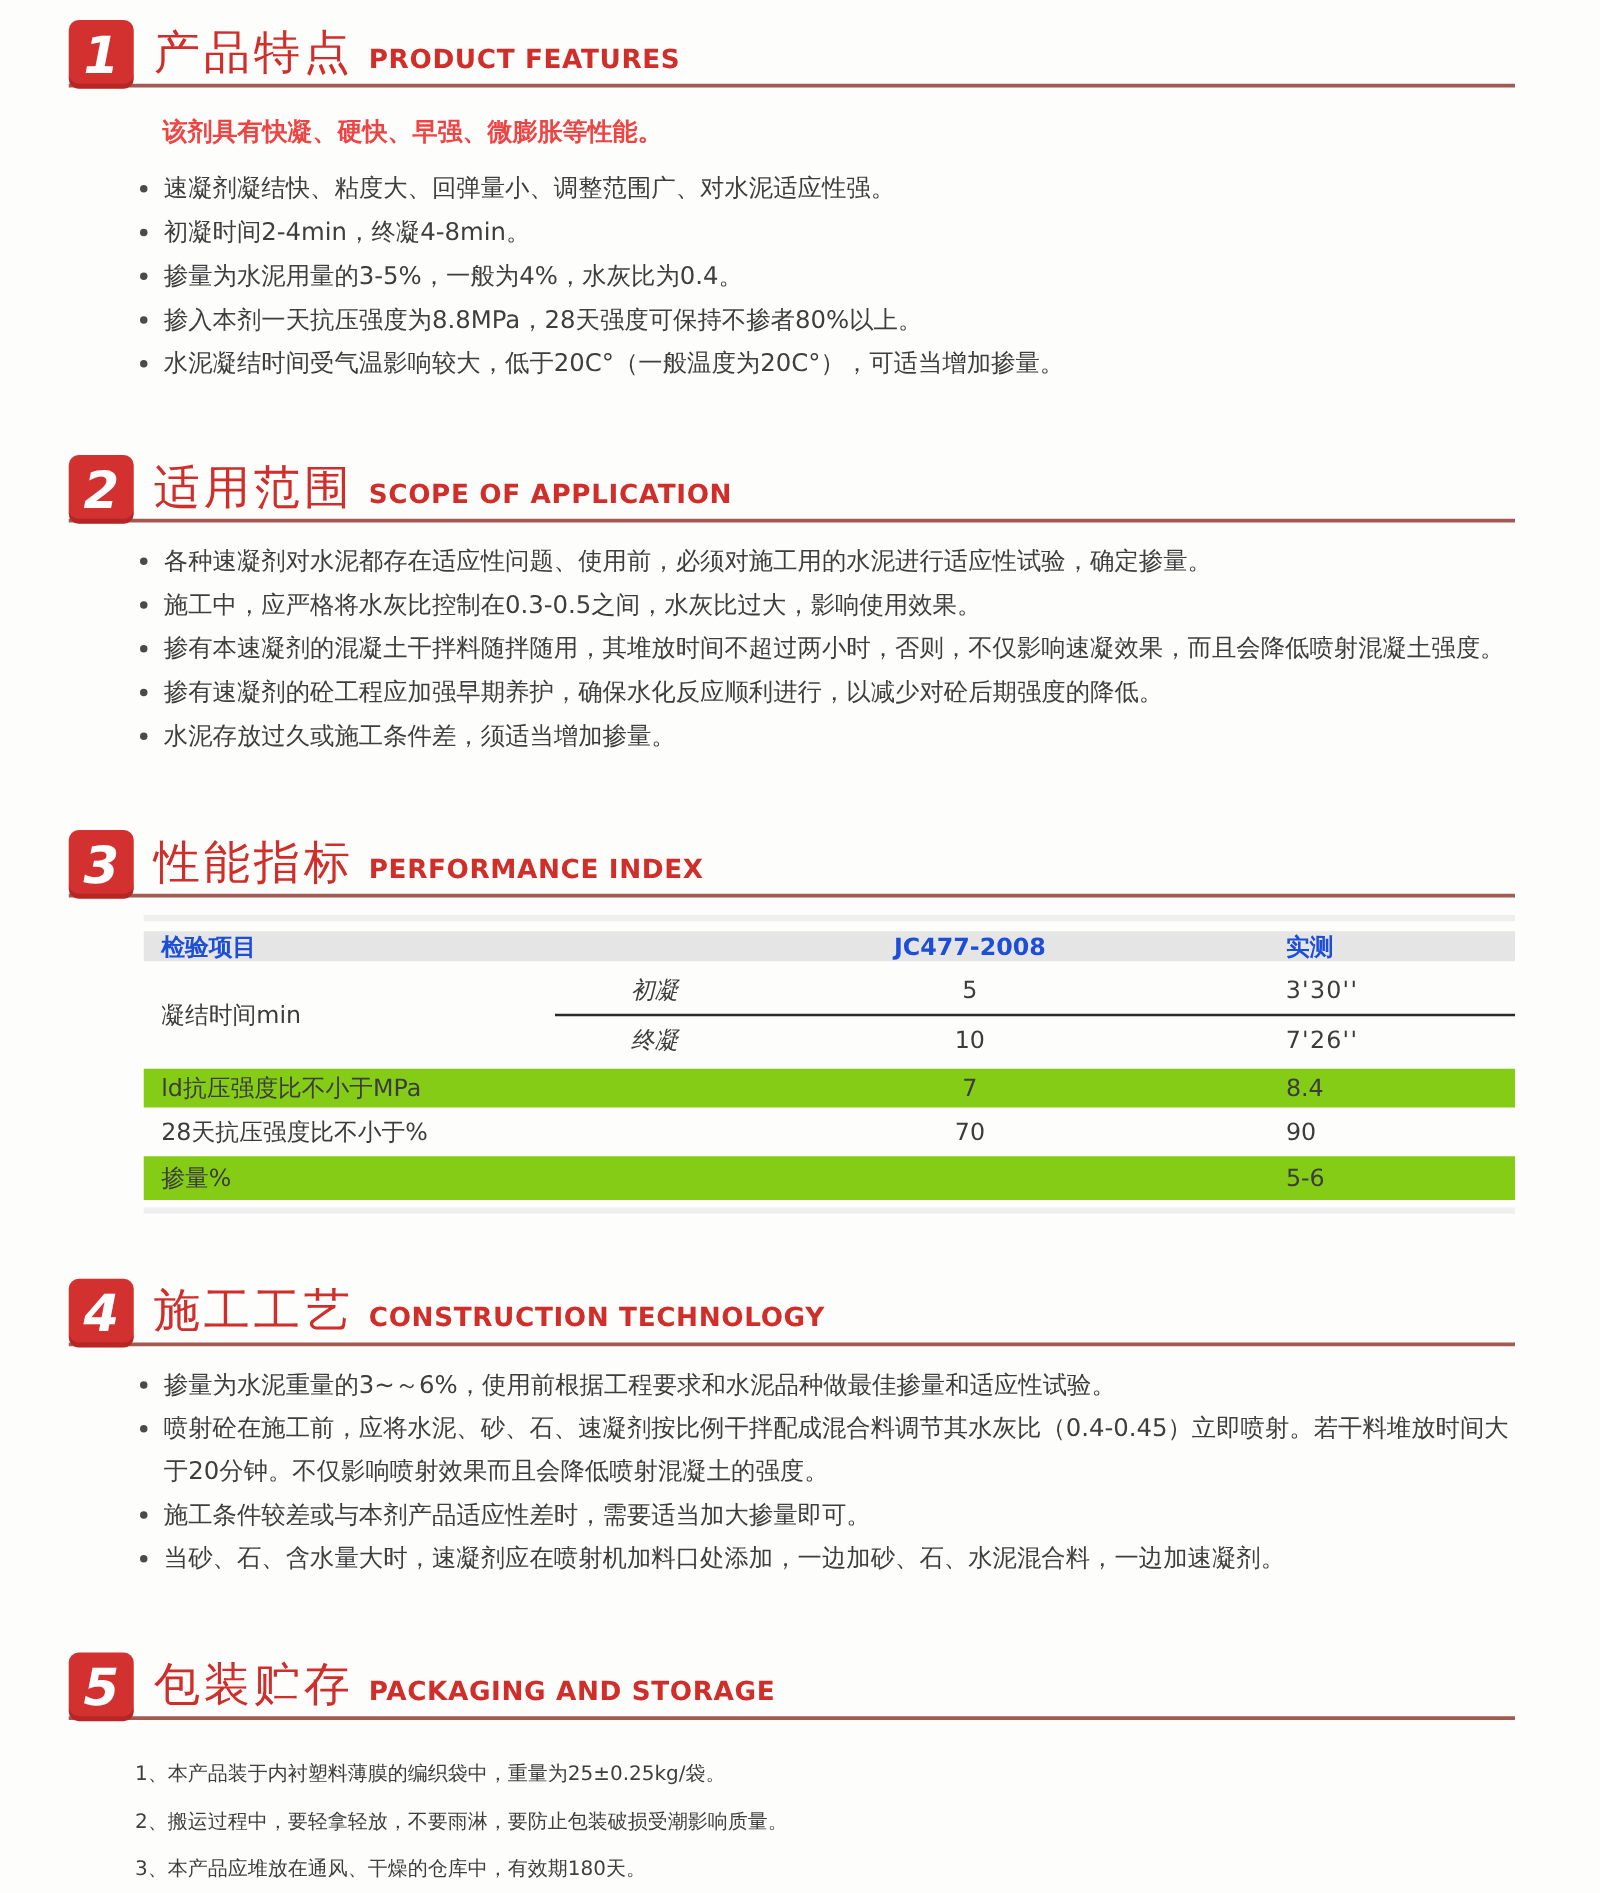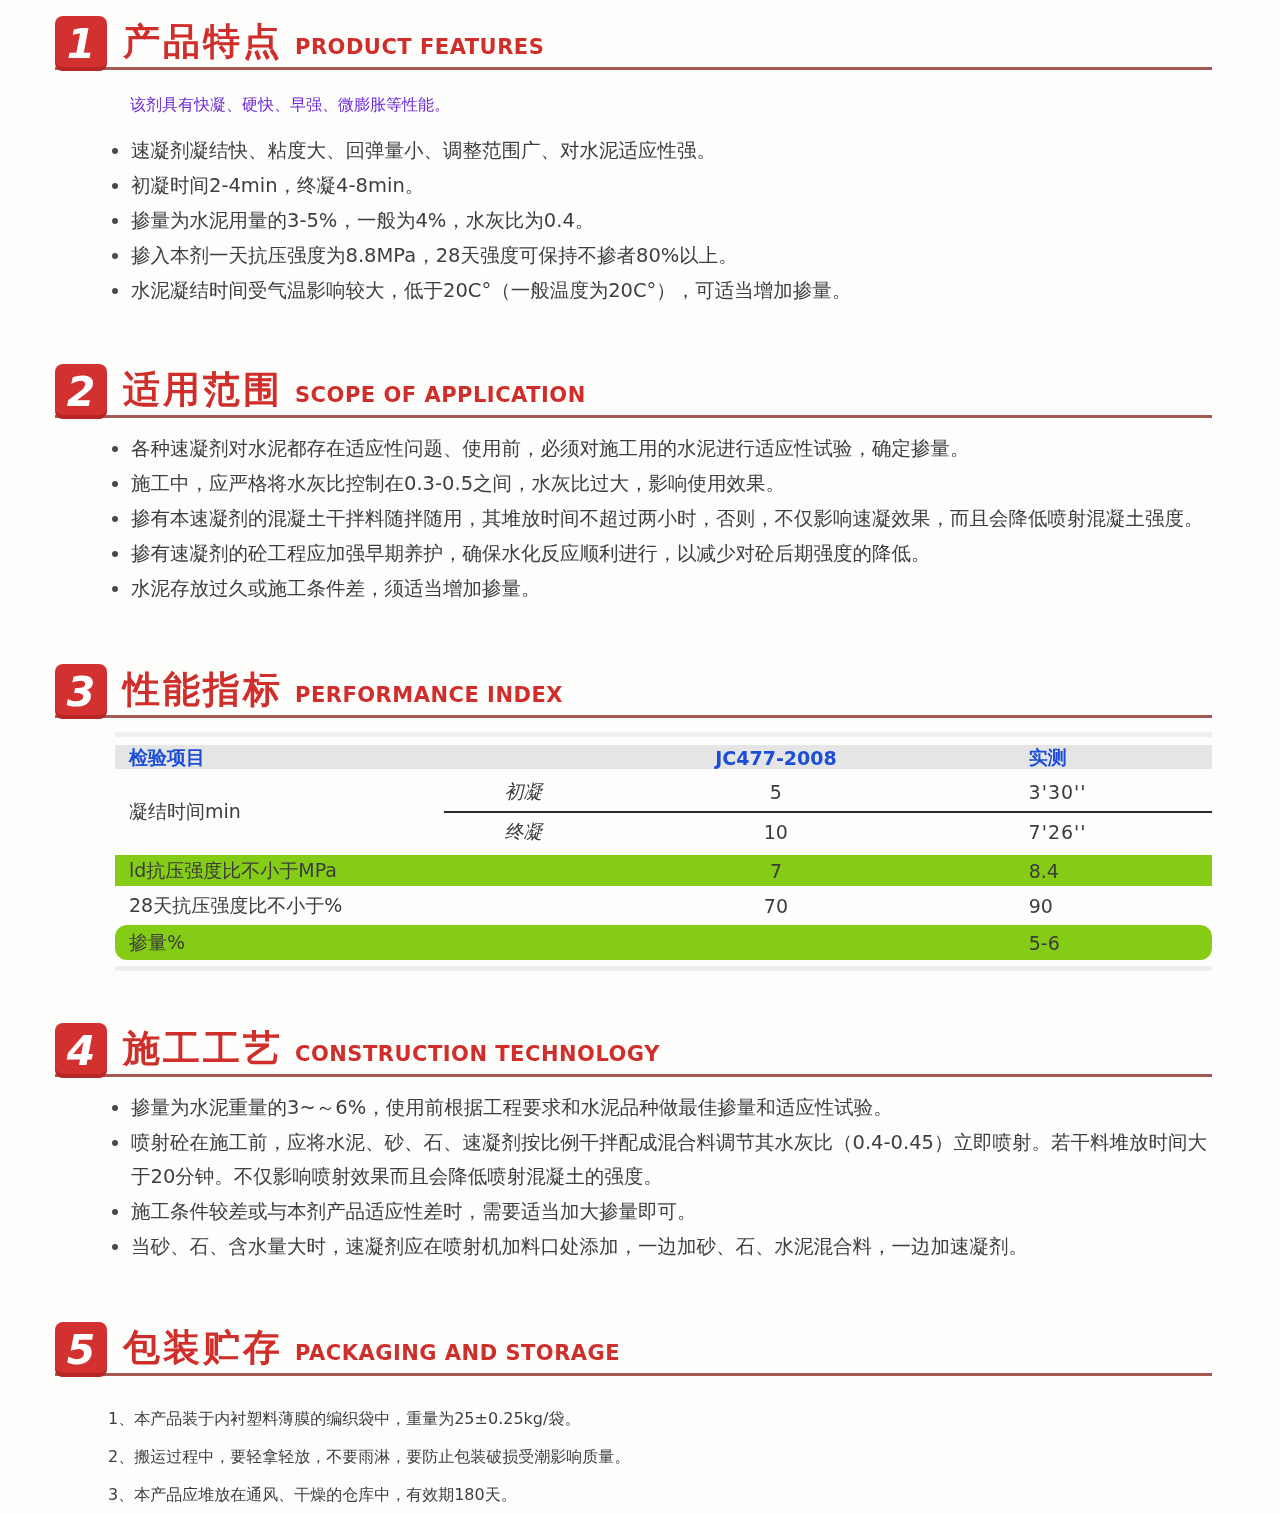--- a/index.html
+++ b/index.html
@@ -19,33 +19,33 @@
   }
   .badge {
     width:52px; height:55px; flex:0 0 52px;
     background:#d23130; border-radius:8px;
     color:#fff; font-size:41px; font-weight:bold; font-style:italic;
     display:flex; align-items:center; justify-content:center;
     margin-bottom:-4px;
     box-shadow:inset 0 -4px 0 rgba(130,20,18,.35);
   }
   .title-cn {
-    font-size:37px; font-weight:bold; color:#cf2e2a;
+    font-size:37px; font-weight:normal; color:#cf2e2a;
     letter-spacing:3px; line-height:1; margin-left:16px; padding-bottom:7px;
   }
   .title-en {
     font-size:21px; font-weight:bold; color:#cf2e2a;
     letter-spacing:.5px; line-height:1; margin-left:12px; padding-bottom:9px;
     white-space:nowrap;
   }
 
   
   .intro {
     margin:20px 70px 0 130px;
-    font-size:16px; font-weight:normal; color:#6d28d9; line-height:30px;
+    font-size:20px; font-weight:bold; color:#ef4444; line-height:30px;
   }
   ul.bullets {
     list-style:none;
     margin:14px 66px 0 106px;
   }
   ul.bullets li {
     position:relative; padding-left:25px;
     font-size:19.5px; line-height:34px; color:#3e3e3e;
     margin-bottom:1px;
   }
@@ -68,21 +68,21 @@
     align-items:center; margin-bottom:4px;
     font-size:19px; color:#3c3c3c;
   }
   .t-row .c1 { padding-left:14px; }
   .t-row .c2 { text-align:center; }
   .t-row .c3 { text-align:center; }
   .t-row .c4 { padding-left:80px; }
   .t-head { height:24px; background:#e5e5e5; font-weight:bold; color:#1d4ed8; }
   .t-gray { background:#84cc16; }
   .t-sm   { height:31px; }
-  .t-last { height:35px;border-radius:12px; }
+  .t-last { height:35px; }
   .t-setting { grid-template-columns:30% 1fr; height:78px; }
   .sub { display:flex; flex-direction:column; height:100%; }
   .sub-row {
     flex:1; display:grid; grid-template-columns:20.7% 45% 1fr;
     align-items:center;
   }
   .sub-row.top { border-bottom:2px solid #2b2b2b; }
   .sub-row .s1 { text-align:center;font-style:italic; }
   .sub-row .s2 { text-align:center; }
   .sub-row .s3 { padding-left:80px; letter-spacing:1px; }

